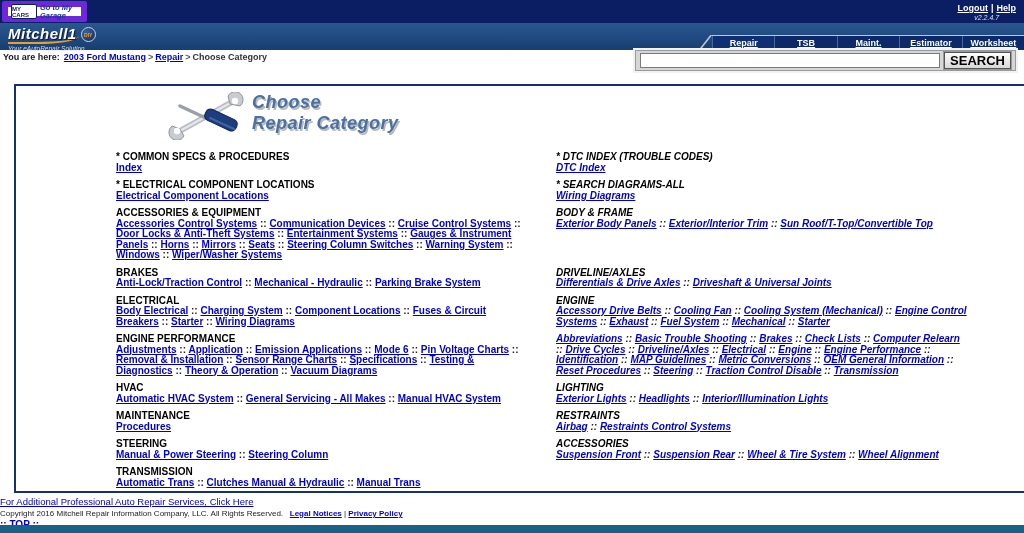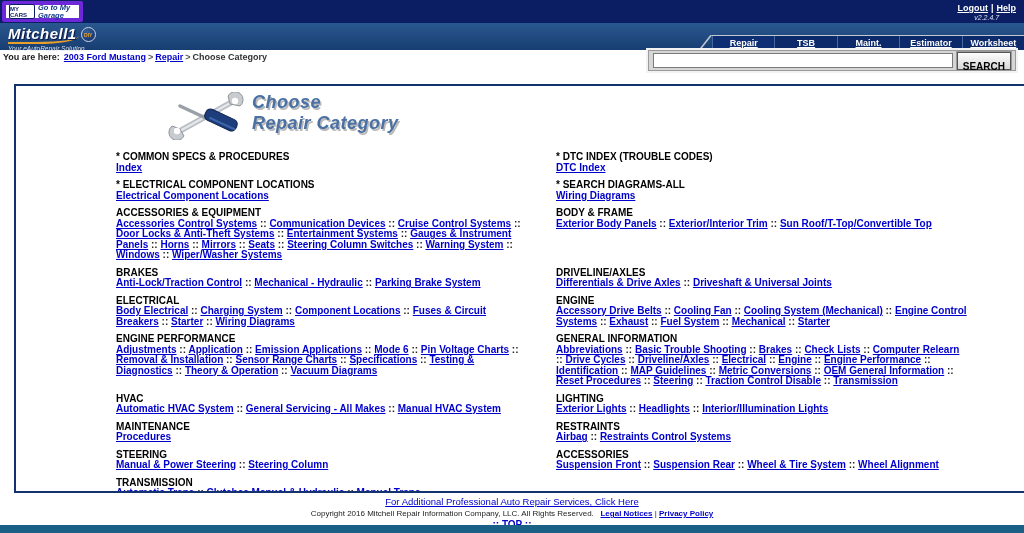--- a/index.html
+++ b/index.html
@@ -2,21 +2,21 @@
 <html><head>
 <meta charset="utf-8">
 <style>
   * { margin:0; padding:0; box-sizing:border-box; }
   html,body { width:1024px; height:533px; overflow:hidden; background:#fff;
     font-family:"Liberation Sans","DejaVu Sans",sans-serif; }
 
   
   .topbar { position:absolute; left:0; top:0; width:1024px; height:23px; background:#0b1d63; }
   .garage-btn { position:absolute; left:2px; top:1px; height:21px; background:#fff;
-    border:4px solid #6d28d9; border-radius:2px; display:flex; align-items:center;
+    border:6px solid #6d28d9; border-radius:2px; display:flex; align-items:center;
     padding:0 3px; cursor:pointer; }
   .plate { width:26px; height:15px; background:#fff; border:1px solid #0b1d63; border-radius:2px;
     display:flex; flex-direction:column; align-items:center; justify-content:center; margin-right:3px; }
   .plate-top { width:20px; height:3px; background:#0b1d63; margin-bottom:1px; }
   .plate-text { font-size:6px; font-weight:bold; color:#0b1d63; line-height:6px; }
   .garage-label { font-size:7.5px; font-weight:bold; font-style:italic; color:#123a8a;
     line-height:8px; width:38px; }
   .top-right { position:absolute; right:8px; top:3px; text-align:center; }
   .top-links { font-size:9px; font-weight:bold; color:#fff; }
   .top-links a { color:#fff; text-decoration:underline; cursor:pointer; }
@@ -50,43 +50,43 @@
   .bc-prefix { color:#1a1a1a; margin-right:4px; }
   .bc-link { color:#0000cc; text-decoration:underline; cursor:pointer; }
   .bc-sep { color:#555; margin:0 2px; }
   .bc-current { color:#333; }
 
   
   .search-wrap { position:absolute; right:8px; top:50px; height:21px; background:#d6d6d6;
     border:1px solid #9a9a9a; outline:2px solid #f2f2f2; display:flex; align-items:center;
     padding:0 4px; gap:4px; }
   .search-input { width:300px; height:15px; border:1px solid #7a7a7a; font-size:10px; padding:0 2px; }
-  .search-btn { height:17px; font-size:10px; font-weight:bold; color:#000;
+  .search-btn { height:17px; font-size:13px; font-weight:bold; color:#000;
     background:linear-gradient(#fdfdfd,#d8d8d8); border:1px solid #555; outline:1px solid #999;
-    padding:8px 5px; cursor:pointer; font-family:"Liberation Sans","DejaVu Sans",sans-serif; }
+    padding:0 5px; cursor:pointer; font-family:"Liberation Sans","DejaVu Sans",sans-serif; }
 
   
   .main-box { position:absolute; left:14px; top:84px; width:1012px; height:409px;
     background:#fff; border:2px solid #14326e; overflow:hidden; }
   .title-block { display:flex; align-items:flex-start; margin:6px 0 0 150px; height:52px; }
   .tools-icon { width:80px; height:48px; margin-right:6px; }
   .page-title { font-size:18px; font-weight:bold; font-style:italic; color:#4a70a4;
     line-height:21px; text-shadow:1.5px 1.5px 0 #b9b9b9; letter-spacing:0.5px; }
 
   .category-grid { margin:8px 0 0 100px; }
   .cat-row { display:flex; }
   .cat-cell { width:440px; margin-bottom:7px; }
-  .cat-cell + .cat-cell { width:430px; }
+  .cat-cell + .cat-cell { width:430px;font-style:italic; }
   .cat-heading { font-size:10px; font-weight:bold; color:#000; line-height:10.5px; }
   .cat-links { font-size:10px; font-weight:bold; line-height:10.5px; width:412px; }
   .cat-link { color:#0000cc; text-decoration:underline; cursor:pointer; }
   .link-sep { color:#222; }
 
   
-  .footer { position:absolute; left:0; top:496px; width:1024px; text-align:center; }
+  .footer { position:absolute; left:0; top:496px; width:1024px; text-align:left; }
   .footer-services { font-size:9.5px; }
   .footer-services a { color:#0000cc; text-decoration:underline; cursor:pointer; }
   .footer-copy { font-size:8px; color:#222; margin-top:2px; }
   .footer-copy a { color:#0000cc; text-decoration:underline; font-weight:bold; cursor:pointer; }
   .footer-top { font-size:10px; font-weight:bold; margin-top:1px; }
   .footer-top a { color:#0000cc; text-decoration:underline; cursor:pointer; }
   .bottombar { position:absolute; left:0; top:525px; width:1024px; height:8px; background:#1b6086; }
 </style>
 </head>
 <body>
@@ -205,21 +205,20 @@
           <div class="cat-heading">ENGINE</div>
           <div class="cat-links"><a class="cat-link">Accessory Drive Belts</a><span class="link-sep"> :: </span><a class="cat-link">Cooling Fan</a><span class="link-sep"> :: </span><a class="cat-link">Cooling System (Mechanical)</a><span class="link-sep"> :: </span><a class="cat-link">Engine Control Systems</a><span class="link-sep"> :: </span><a class="cat-link">Exhaust</a><span class="link-sep"> :: </span><a class="cat-link">Fuel System</a><span class="link-sep"> :: </span><a class="cat-link">Mechanical</a><span class="link-sep"> :: </span><a class="cat-link">Starter</a></div>
         </div>
       </div>
       <div class="cat-row">
         <div class="cat-cell">
           <div class="cat-heading">ENGINE PERFORMANCE</div>
           <div class="cat-links"><a class="cat-link">Adjustments</a><span class="link-sep"> :: </span><a class="cat-link">Application</a><span class="link-sep"> :: </span><a class="cat-link">Emission Applications</a><span class="link-sep"> :: </span><a class="cat-link">Mode 6</a><span class="link-sep"> :: </span><a class="cat-link">Pin Voltage Charts</a><span class="link-sep"> :: </span><a class="cat-link">Removal &amp; Installation</a><span class="link-sep"> :: </span><a class="cat-link">Sensor Range Charts</a><span class="link-sep"> :: </span><a class="cat-link">Specifications</a><span class="link-sep"> :: </span><a class="cat-link">Testing &amp; Diagnostics</a><span class="link-sep"> :: </span><a class="cat-link">Theory &amp; Operation</a><span class="link-sep"> :: </span><a class="cat-link">Vacuum Diagrams</a></div>
         </div>
         <div class="cat-cell">
-          <div class="cat-heading">GENERAL INFORMATION</div>
           <div class="cat-links"><a class="cat-link">Abbreviations</a><span class="link-sep"> :: </span><a class="cat-link">Basic Trouble Shooting</a><span class="link-sep"> :: </span><a class="cat-link">Brakes</a><span class="link-sep"> :: </span><a class="cat-link">Check Lists</a><span class="link-sep"> :: </span><a class="cat-link">Computer Relearn</a><span class="link-sep"> :: </span><a class="cat-link">Drive Cycles</a><span class="link-sep"> :: </span><a class="cat-link">Driveline/Axles</a><span class="link-sep"> :: </span><a class="cat-link">Electrical</a><span class="link-sep"> :: </span><a class="cat-link">Engine</a><span class="link-sep"> :: </span><a class="cat-link">Engine Performance</a><span class="link-sep"> :: </span><a class="cat-link">Identification</a><span class="link-sep"> :: </span><a class="cat-link">MAP Guidelines</a><span class="link-sep"> :: </span><a class="cat-link">Metric Conversions</a><span class="link-sep"> :: </span><a class="cat-link">OEM General Information</a><span class="link-sep"> :: </span><a class="cat-link">Reset Procedures</a><span class="link-sep"> :: </span><a class="cat-link">Steering</a><span class="link-sep"> :: </span><a class="cat-link">Traction Control Disable</a><span class="link-sep"> :: </span><a class="cat-link">Transmission</a></div>
         </div>
       </div>
       <div class="cat-row">
         <div class="cat-cell">
           <div class="cat-heading">HVAC</div>
           <div class="cat-links"><a class="cat-link">Automatic HVAC System</a><span class="link-sep"> :: </span><a class="cat-link">General Servicing - All Makes</a><span class="link-sep"> :: </span><a class="cat-link">Manual HVAC System</a></div>
         </div>
         <div class="cat-cell">
           <div class="cat-heading">LIGHTING</div>

